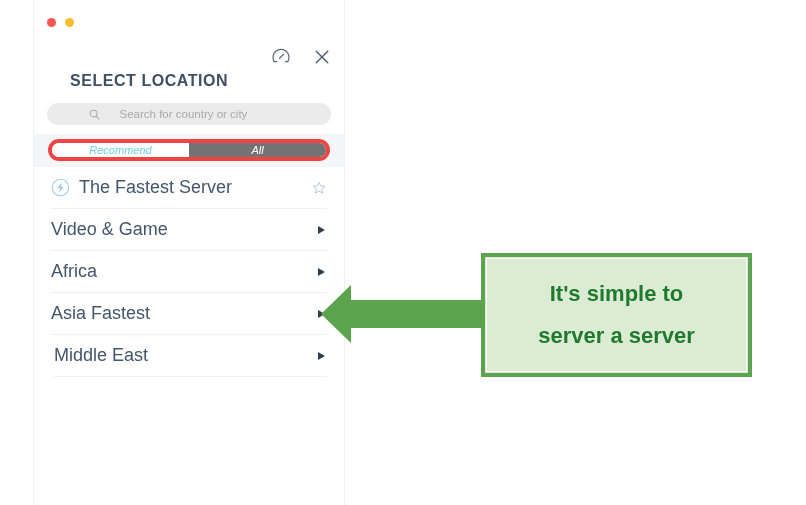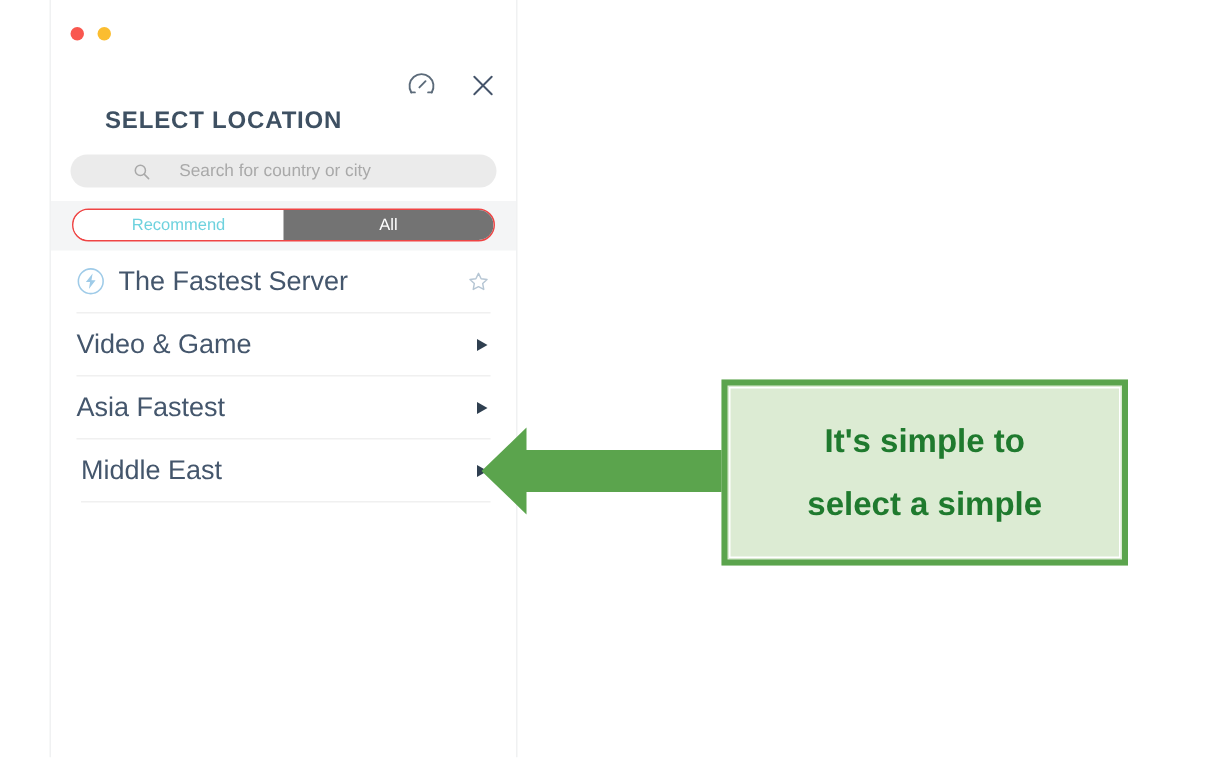--- a/index.html
+++ b/index.html
@@ -101,26 +101,27 @@
     width: 310px;
     height: 33px;
     background: #f4f5f6;
   }
   #tabs {
     position: absolute;
     left: 14px;
     top: 5px;
     width: 282px;
     height: 22px;
-    border: 1px solid #ef4444;
+    border: 4px solid #ef4444;
     border-radius: 11px;
     overflow: hidden;
     display: flex;
     background: #ffffff;
     box-sizing: border-box;
+    font-style: italic;
   }
   .tab {
     flex: 1 1 0;
     display: flex;
     align-items: center;
     justify-content: center;
     font-size: 11px;
     color: #6ed2de;
     cursor: pointer;
     user-select: none;
@@ -258,20 +259,24 @@
       <svg class="star-icon" viewBox="0 0 16 16" fill="none">
         <path d="M8 1.4 L10 5.5 L14.5 6.1 L11.2 9.2 L12 13.7 L8 11.6 L4 13.7 L4.8 9.2 L1.5 6.1 L6 5.5 Z" stroke="#b6c6d4" stroke-width="1.1" fill="none" stroke-linejoin="round"></path>
       </svg>
     </div>
 
     <div class="row">
       <span class="row-label">Video &amp; Game</span>
       <span class="caret"></span>
     </div>
 
+    <div class="row">
+      <span class="row-label">Africa</span>
+      <span class="caret"></span>
+    </div>
 
 
     <div class="row">
       <span class="row-label">Asia Fastest</span>
       <span class="caret"></span>
     </div>
 
 
     <div class="row">
       <span class="row-label">Middle East</span>
@@ -280,14 +285,14 @@
 
   </div>
 </div>
 
 <svg id="callout-arrow" viewBox="0 0 172 60">
   <path d="M1 30 L31 1 L31 16 L172 16 L172 44 L31 44 L31 59 Z" fill="#5ba44d"></path>
 </svg>
 
 <div id="callout-box">
   <div id="callout-text">It's simple to
-select a simple</div>
+server a server</div>
 </div>
 
 </body></html>

